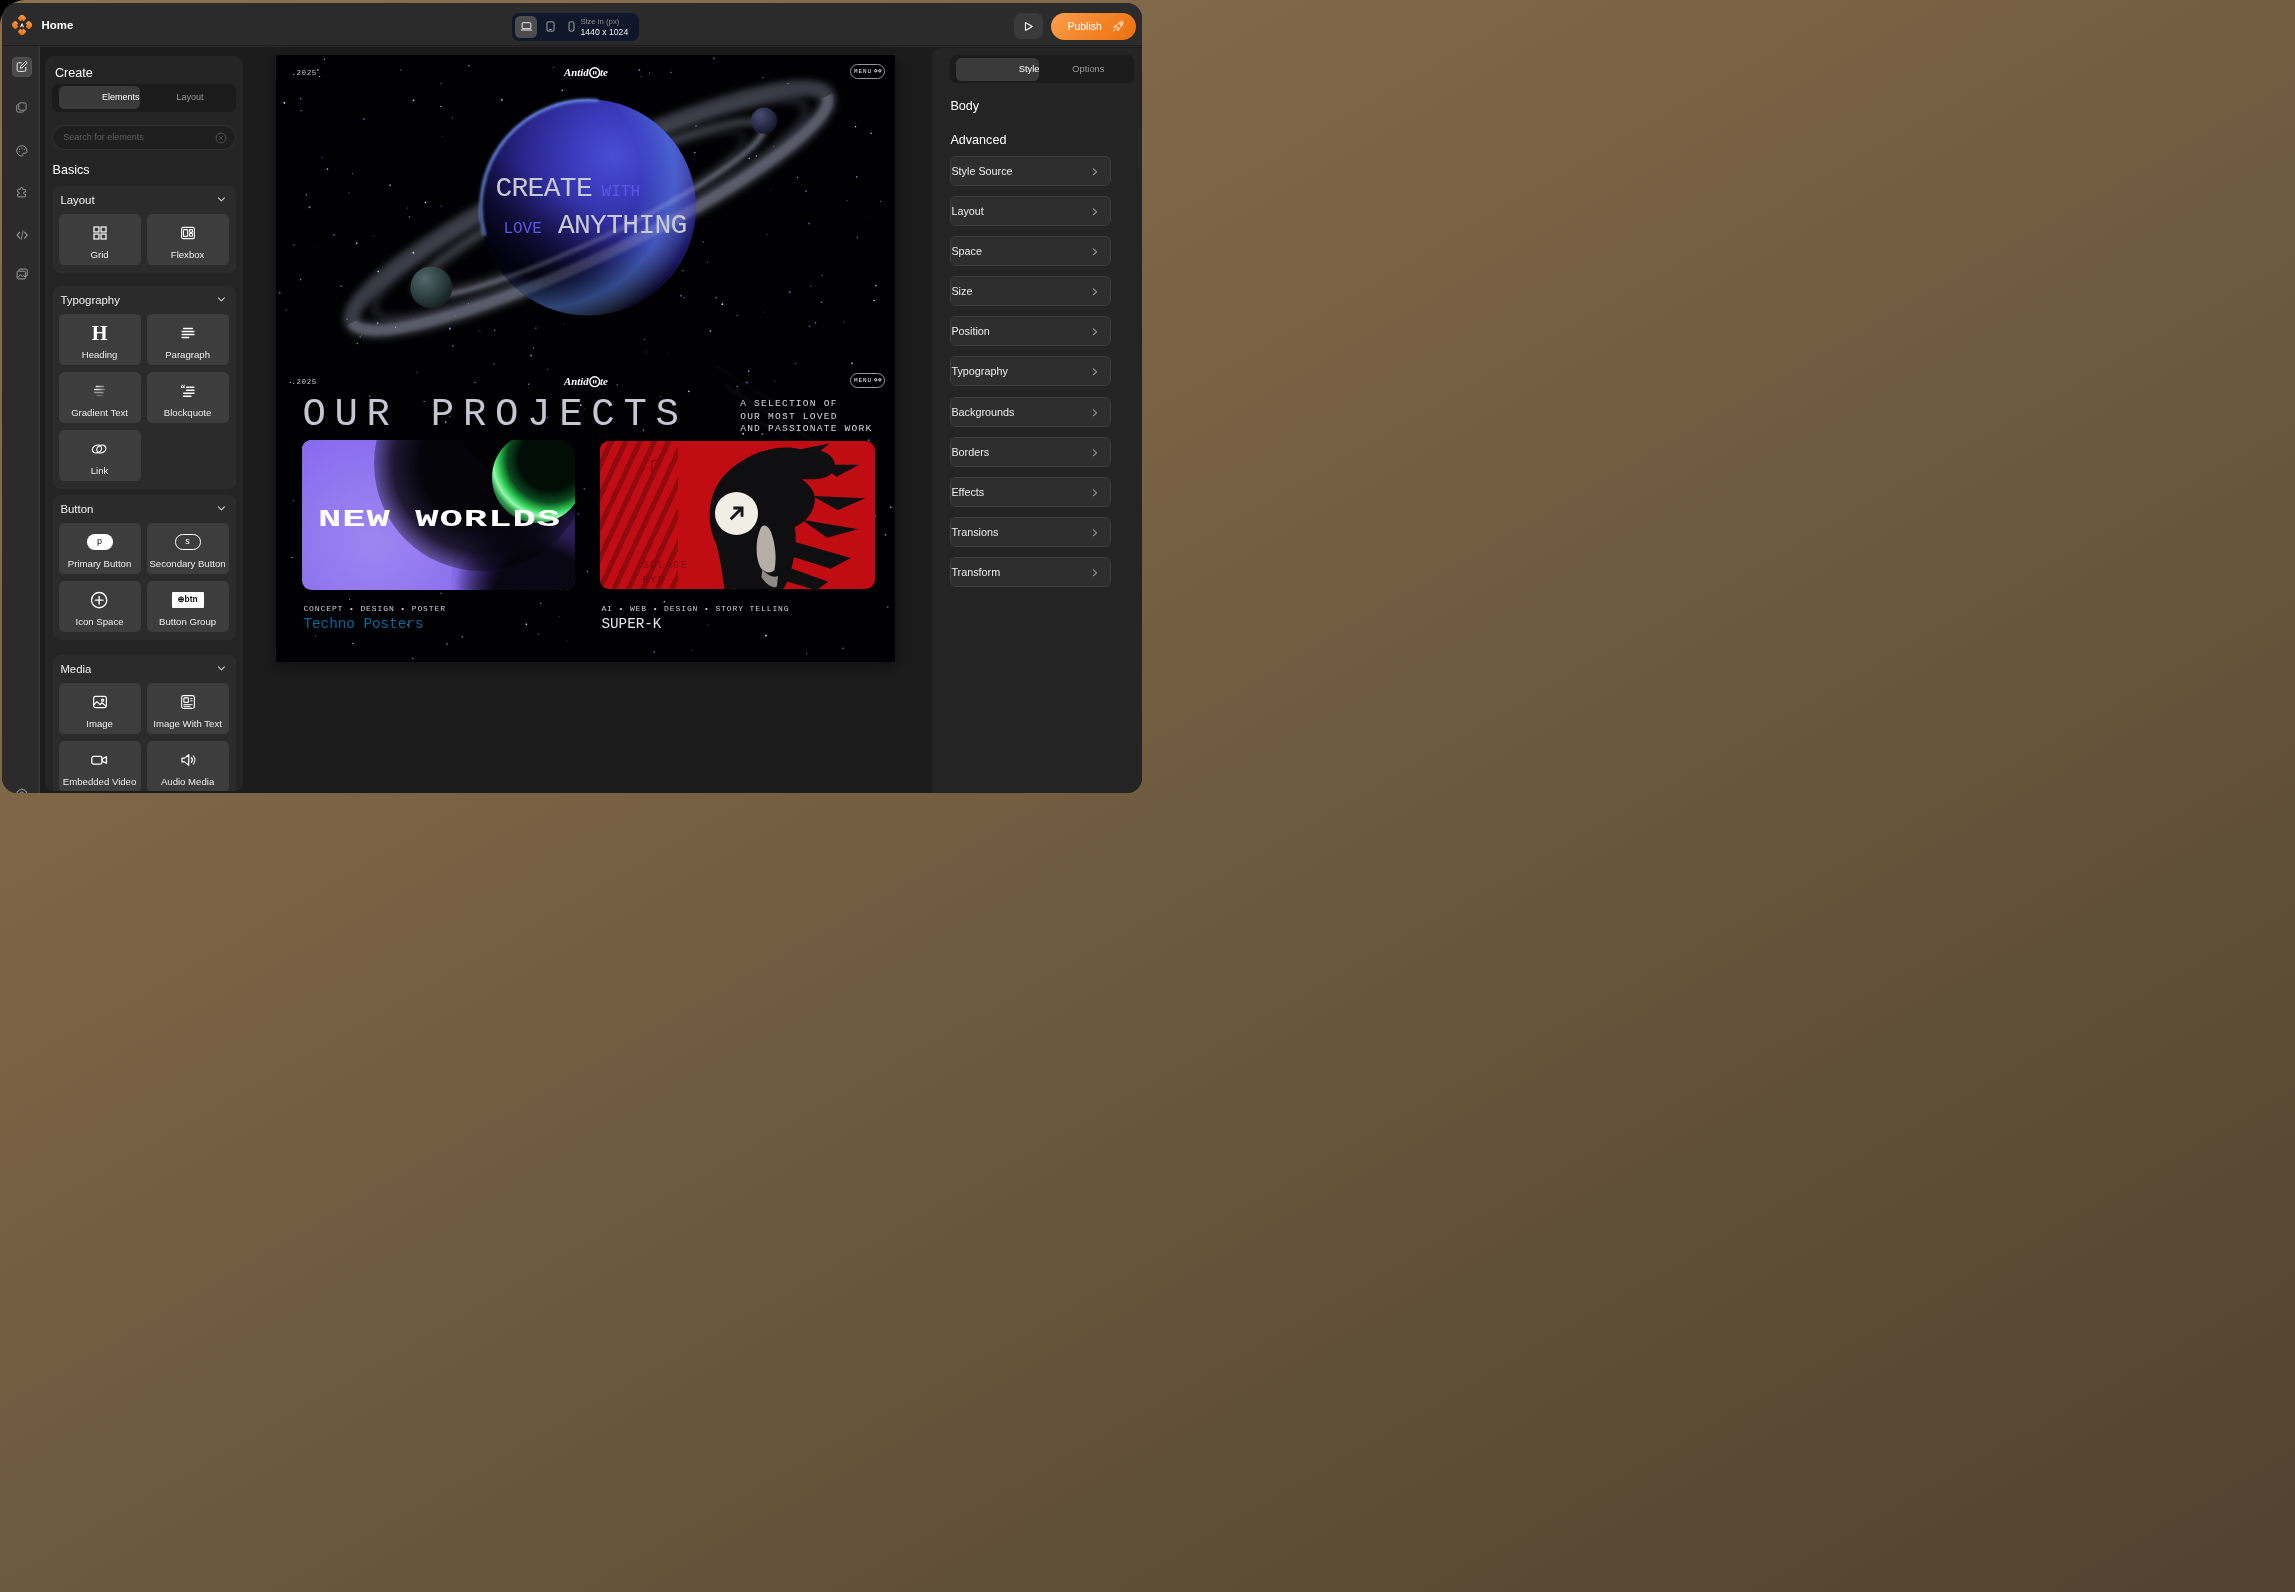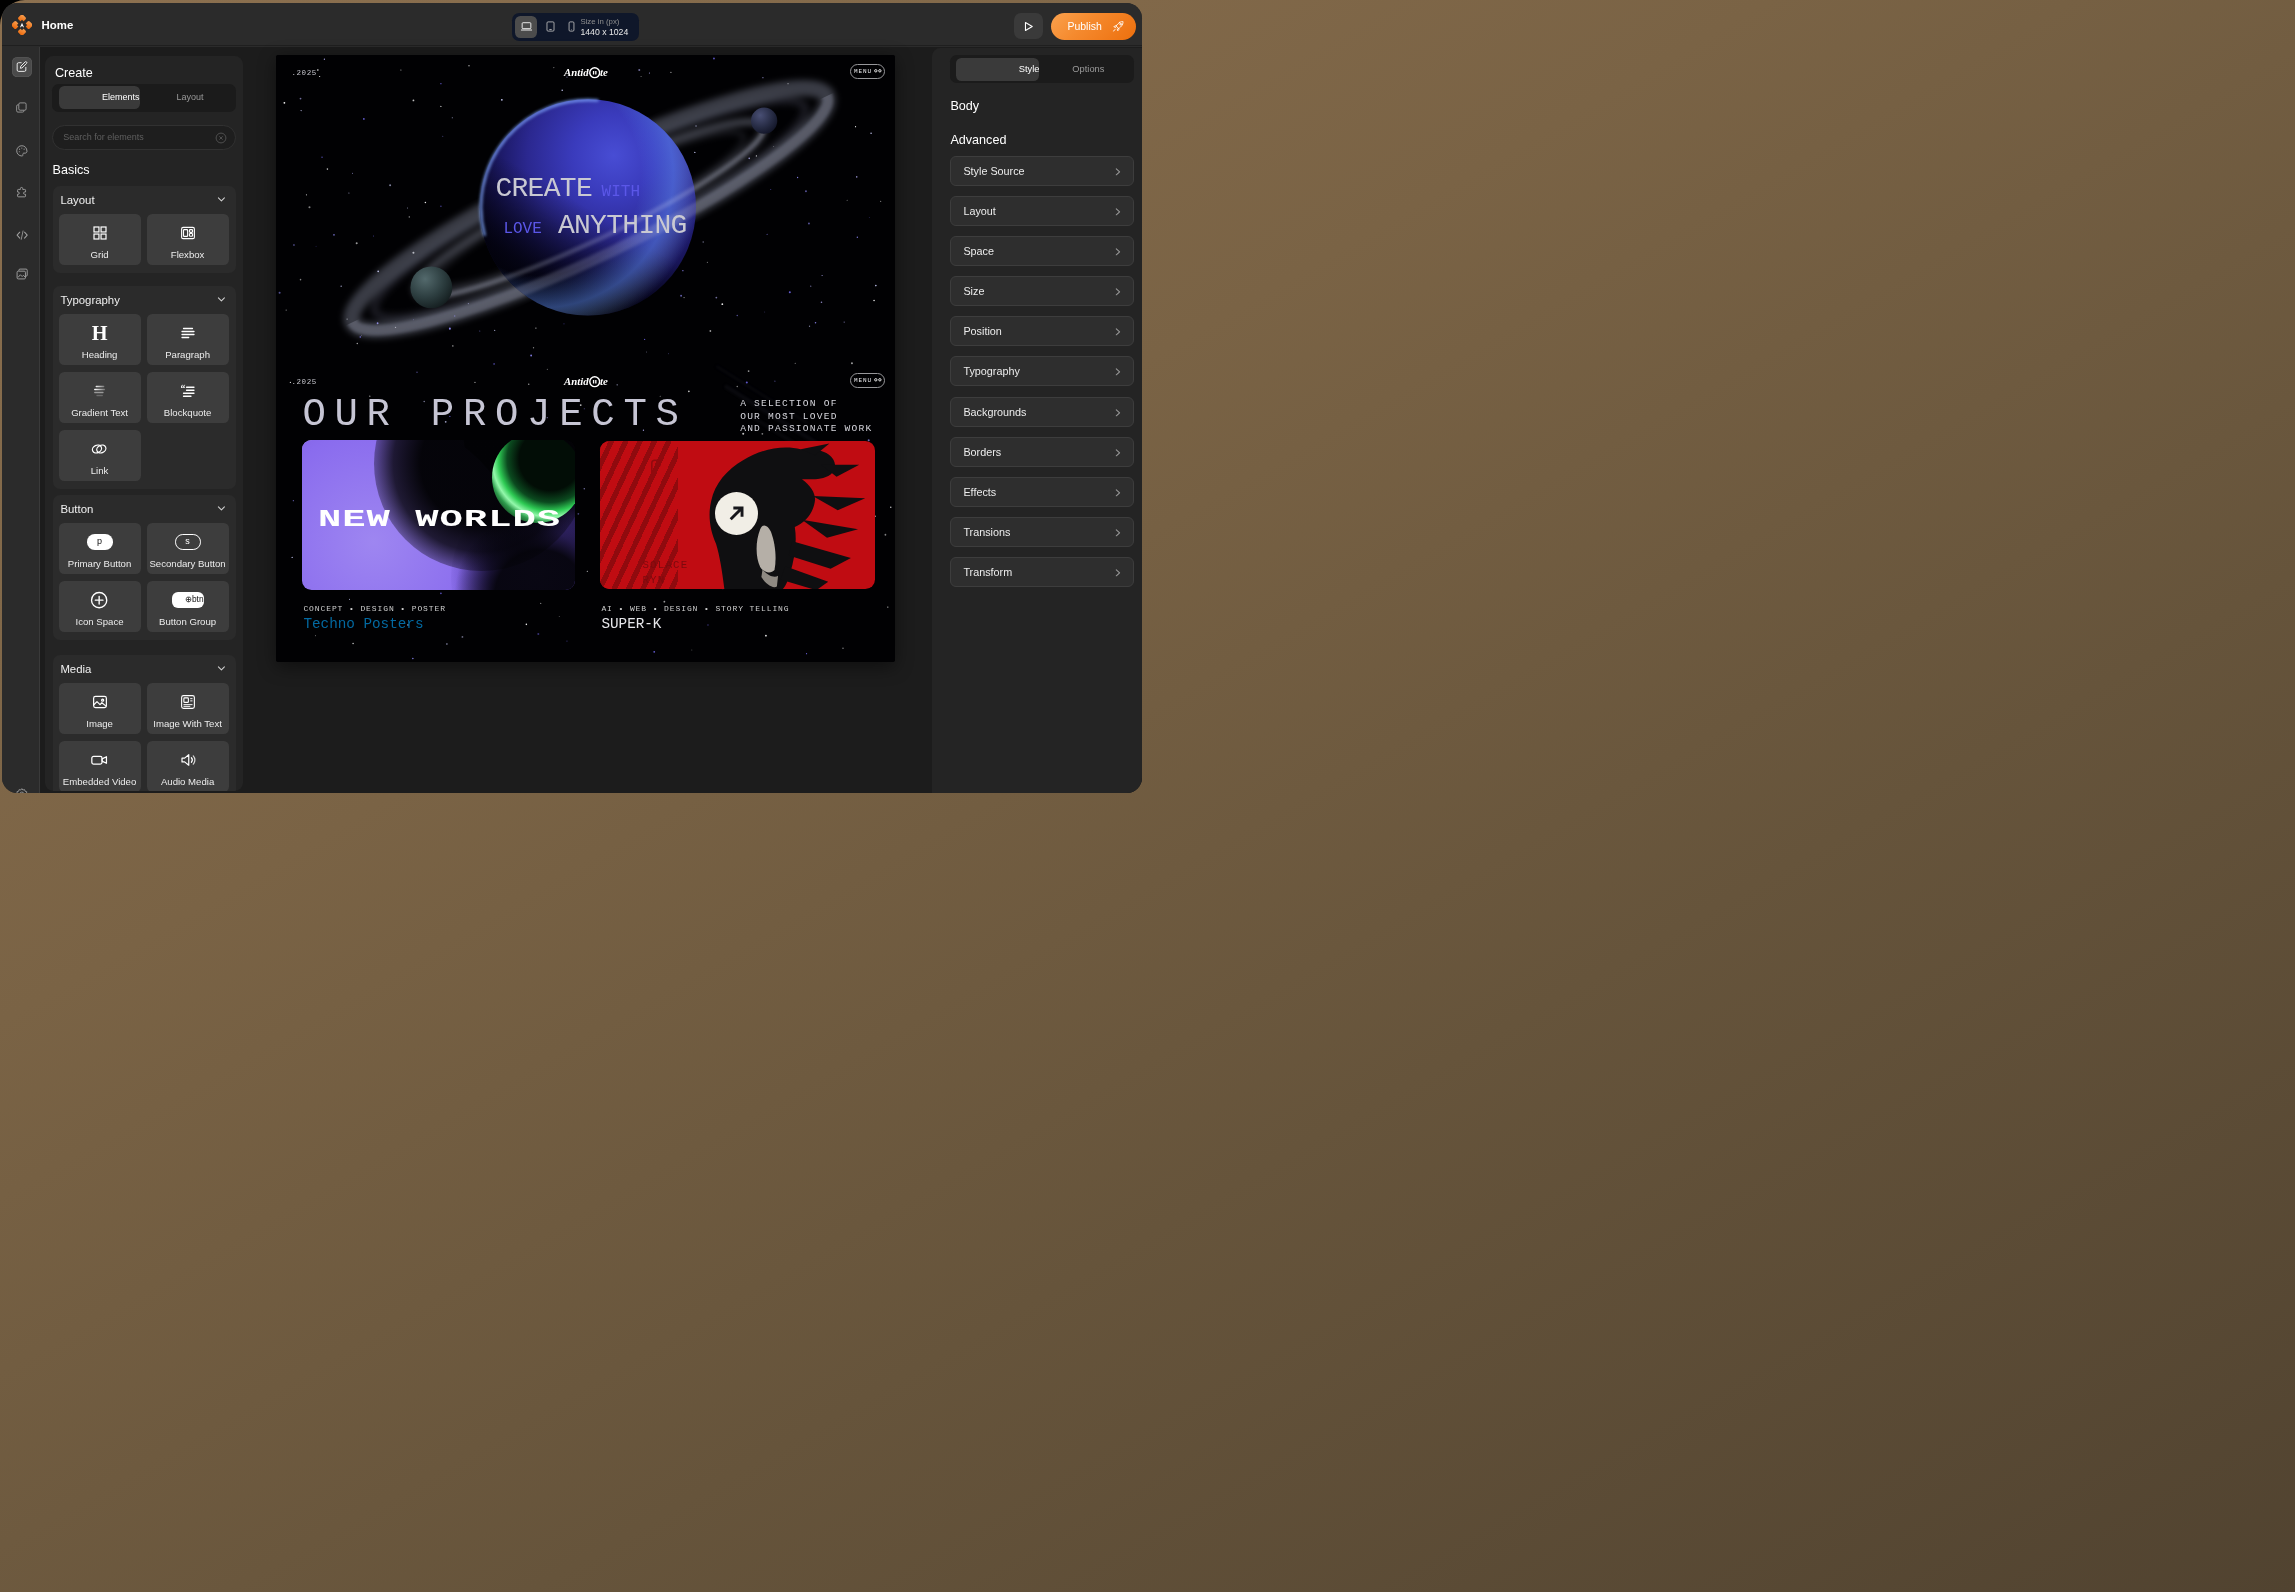--- a/index.html
+++ b/index.html
@@ -28,21 +28,21 @@
 .search{position:absolute;left:6.6px;top:69px;width:184px;height:24.5px;border:0.6px solid #313131;background:#1e1e1e;border-radius:12.6px;color:#5f5f5f;font-size:9px;line-height:23px;padding-left:10.2px}
 .basics{position:absolute;left:7.2px;top:107px;color:#fff;font-size:12.6px}
 .group{position:absolute;left:7.2px;width:183px;background:#2b2b2b;border-radius:7.2px}
 .group .gtitle{position:absolute;left:7.8px;top:7.8px;color:#f0f0f0;font-size:11.4px}
 .tile{position:absolute;width:82px;height:51px;background:#3d3d3d;border-radius:5.4px}
 .tile .tlab{position:absolute;left:0;width:100%;bottom:5.4px;color:#ececec;font-size:9.6px;text-align:center}
 .ticon{position:absolute;left:0;top:8.4px;width:100%;height:21.5px;display:flex;align-items:center;justify-content:center}
 
 .rpanel{position:absolute;left:930px;top:45px;width:210px;height:745px;background:#242424;border-top-left-radius:8.4px}
 .rhead{position:absolute;color:#fff;font-size:12.6px}
-.row{position:absolute;left:18px;width:184px;height:30px;background:#2e2e2e;border:0.6px solid #3d3d3d;border-radius:6px;color:#ececec;font-size:10.8px;line-height:29px;padding-left:12px}
+.row{position:absolute;left:18px;width:161px;height:30px;background:#2e2e2e;border:0.6px solid #3d3d3d;border-radius:6px;color:#ececec;font-size:10.8px;line-height:29px;padding-left:0}
 .row svg{position:absolute;right:10.8px;top:10.2px}
 
 .canvas{position:absolute;left:274px;top:52px;width:619px;height:607px;background:#010103;border-radius:1.8px;overflow:hidden;box-shadow:0 4.8px 18px rgba(0,0,0,.45)}
 .mono{font-family:"Liberation Mono",monospace}
 .chead{position:absolute;width:100%;height:24px}
 .c2025{position:absolute;left:15px;top:3.6px;color:#c5c5cc;font-size:7.5px;letter-spacing:0.6px}
 .clogo{position:absolute;left:0;top:0;width:100%;text-align:center;color:#fff}
 .menu{position:absolute;right:10.2px;top:-1.2px;width:35px;height:15px;border:0.8px solid #97979a;border-radius:7.8px;color:#ececee;font-size:6px;letter-spacing:0.9px;line-height:13.7px;text-align:center}
 </style></head><body>
 <div class="wall"></div>
@@ -257,21 +257,21 @@
           <div class="ticon">
             <svg width="20.3" height="20.3" viewBox="0 0 24 24" fill="none" stroke="#fff" stroke-width="1.6" stroke-linecap="round">
               <circle cx="12" cy="12" r="9"></circle>
               <path d="M12 7.5 v9 M7.5 12 h9"></path>
             </svg>
           </div>
           <div class="tlab">Icon Space</div>
         </div>
         <div class="tile" style="left:94px;top:86px">
           <div class="ticon">
-            <div style="width:32px;height:15.5px;border-radius:6px;background:#fff;color:#111;font-size:8.4px;font-weight:400;text-align:right;line-height:15.5px;font-family:'Liberation Sans'">⊕btn</div>
+            <div style="width:32px;height:15.5px;border-radius:1px;background:#fff;color:#111;font-size:8.4px;font-weight:700;text-align:center;line-height:15.5px;font-family:'Liberation Sans'">⊕btn</div>
           </div>
           <div class="tlab">Button Group</div>
         </div>
       </div>
       <div class="group" style="top:599px;height:203px">
         <div class="gtitle">Media</div>
         <svg style="position:absolute;left:163px;top:8.4px" width="10.8" height="10.8" viewBox="0 0 18 18" fill="none" stroke="#cfcfcf" stroke-width="1.8" stroke-linecap="round" stroke-linejoin="round">
           <path d="M4 6.5 L9 11.5 L14 6.5"></path>
         </svg>
         <div class="tile" style="left:6px;top:28px">

